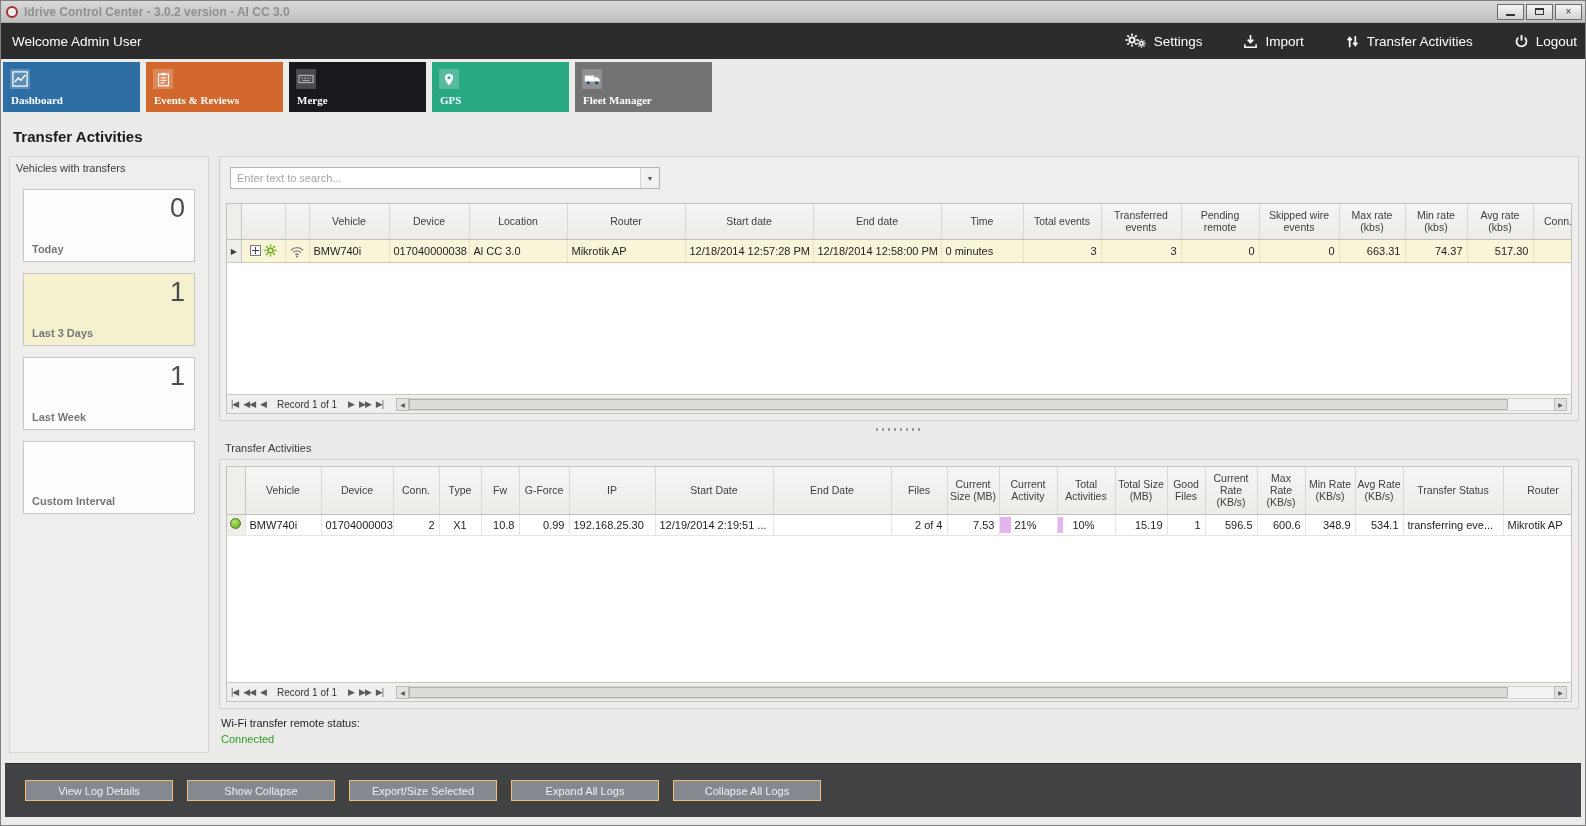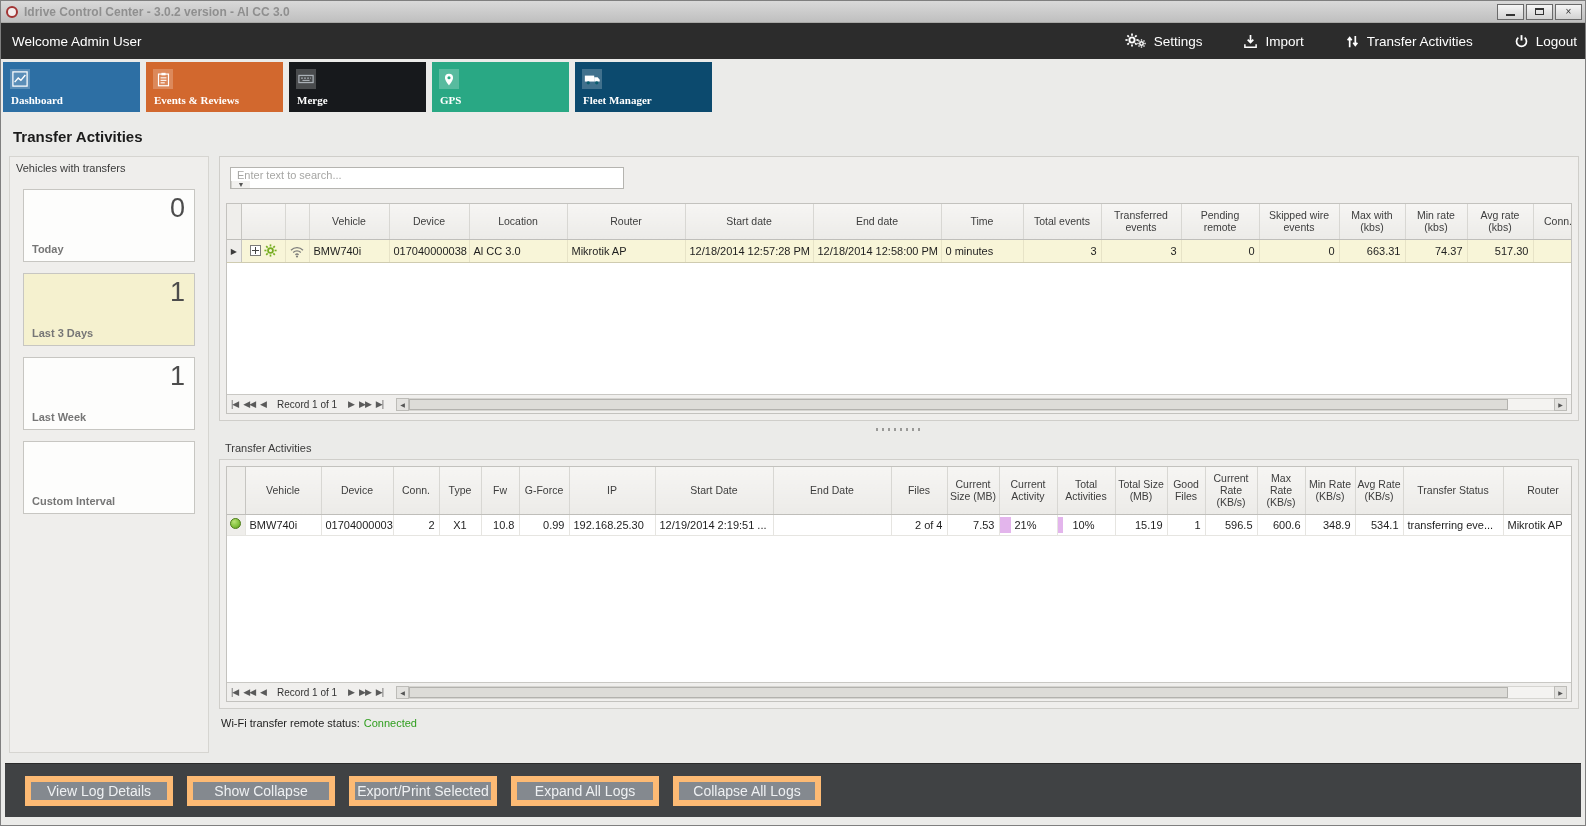--- a/index.html
+++ b/index.html
@@ -38,21 +38,21 @@
   .sidebar { position:absolute; left:8px; top:155px; width:200px; height:597px; background:#efeeec; border:1px solid #d6d5d1; }
   .panel-caption { font-size:11px; color:#3a3a3a; padding:5px 6px; }
   .cards { padding:10px 13px; display:flex; flex-direction:column; gap:11px; }
   .card { height:73px; background:#fdfdfc; border:1px solid #c7c6c2; position:relative; cursor:pointer; }
   .card-value { position:absolute; top:3px; right:9px; font-size:27px; color:#4c4c4c; }
   .card-label { position:absolute; left:8px; bottom:6px; font-size:11px; font-weight:bold; color:#767676; }
 
   
   .main { position:absolute; left:218px; top:155px; width:1360px; height:597px; }
   .logs-box { height:265px; background:#efeeec; border:1px solid #cfceca; position:relative; }
-  .search-wrap { position:absolute; left:10px; top:10px; width:394px; height:22px; background:#fff; border:1px solid #b5b4b0; display:flex;flex-direction:column; }
+  .search-wrap { position:absolute; left:10px; top:10px; width:430px; height:22px; background:#fff; border:1px solid #b5b4b0; display:flex; }
   .search-input { flex:1; border:0; outline:none; padding:0 6px; font-size:11px; color:#444; background:transparent; font-family:"Liberation Sans", sans-serif; }
   .search-input::placeholder { color:#a6a6a4; }
   .search-drop { width:19px; display:flex; align-items:center; justify-content:center; font-size:7px; color:#555; background:#f2f1ef; border-left:1px solid #d4d3cf; cursor:pointer; }
 
   .gridwrap { position:absolute; left:6px; right:6px; top:46px; bottom:6px; background:#fff; border:1px solid #c3c2be; overflow:hidden; }
   .gridwrap.noTools { top:6px; }
   table.grid { border-collapse:collapse; table-layout:fixed; width:1356px; }
   .th { background:linear-gradient(#f6f5f3,#ecebe8); border-right:1px solid #d8d7d3; border-bottom:1px solid #bfbeba; font-size:10.5px; font-weight:normal; color:#3d3d3d; text-align:center; vertical-align:middle; padding:2px 2px; line-height:1.15; overflow:hidden; cursor:pointer; }
   .th.ind, .td.ind { background:#efeeeb; border-right:1px solid #c6c5c1; }
   .logs-grid .th { height:35px; }
@@ -80,25 +80,25 @@
   .pg-text { font-size:10px; color:#333; letter-spacing:0; margin:0 6px; white-space:nowrap; }
   .hscroll { flex:1; display:flex; align-items:center; height:13px; margin-left:8px; }
   .hs-arrow { width:13px; height:13px; background:#e3e2df; border:1px solid #bdbcb8; font-size:6px; color:#555; display:flex; align-items:center; justify-content:center; cursor:pointer; }
   .hs-track { flex:1; height:13px; background:#f4f3f1; border-top:1px solid #d6d5d1; border-bottom:1px solid #d6d5d1; position:relative; }
   .hs-thumb { position:absolute; left:0; top:0; bottom:0; width:96%; background:#dddcd8; border:1px solid #b3b2ae; cursor:grab; }
 
   .splitter { height:16px; display:flex; align-items:center; justify-content:center; }
   .split-handle { width:46px; height:3px; background:repeating-linear-gradient(90deg,#9a9a98 0 2px,transparent 2px 6px); cursor:row-resize; }
 
   .acts-box { height:250px; background:#efeeec; border:1px solid #cfceca; position:relative; }
-  .statusline { margin:8px 0 0 2px; font-size:11px; color:#1e1e1e; display:flex; gap:4px; }
+  .statusline { margin:8px 0 0 2px; font-size:11px; color:#1e1e1e; display:flex; gap:4px;flex-direction:column; }
 
   
   .footer { position:absolute; left:4px; right:4px; bottom:8px; height:54px; background:#404244; display:flex; align-items:center; gap:14px; padding-left:20px; border-top:1px solid #2b2b2b; }
-  .fbtn { width:148px; height:30px; background:#84898f; border:6px solid #fdba74; color:#eef0f2; font-size:14px; display:flex; align-items:center; justify-content:center; cursor:pointer; white-space:nowrap; }
+  .fbtn { width:148px; height:21px; background:#84898f; border:1px solid #fdba74; color:#eef0f2; font-size:11px; display:flex; align-items:center; justify-content:center; cursor:pointer; white-space:nowrap; }
 
   .wifi-svg { display:inline-block; vertical-align:middle; }
 </style>
 </head>
 <body>
 
 <div class="app">
 
   <div class="titlebar">
     <span class="app-icon"></span>
@@ -212,21 +212,21 @@
     </div>
     <div class="tile" style="background-color: rgb(41, 168, 132);">
       <span class="tile-icon">
         <svg width="14" height="15" viewBox="0 0 18 18">
             <path d="M9 1.5 a5.2 5.2 0 0 1 5.2 5.2 c0 3.8-5.2 9.8-5.2 9.8 s-5.2-6-5.2-9.8 A5.2 5.2 0 0 1 9 1.5z" fill="#fff"></path>
             <circle cx="9" cy="6.8" r="2" fill="#29a884"></circle>
           </svg>
       </span>
       <span class="tile-label">GPS</span>
     </div>
-    <div class="tile" style="background-color: #0c4a6e;">
+    <div class="tile" style="background-color: #737373;">
       <span class="tile-icon">
         <svg width="17" height="14" viewBox="0 0 20 16">
             <rect x="1" y="4" width="11" height="7" fill="#fff"></rect>
             <path d="M12 6 h4 l2.5 3 v2 h-6.5z" fill="#fff"></path>
             <circle cx="5" cy="12.5" r="1.9" fill="#0b5d6d"></circle>
             <circle cx="15" cy="12.5" r="1.9" fill="#0b5d6d"></circle>
           </svg>
       </span>
       <span class="tile-label">Fleet Manager</span>
     </div>
@@ -296,21 +296,21 @@
             <th class="th">Device</th>
             <th class="th">Location</th>
             <th class="th">Router</th>
             <th class="th">Start date</th>
             <th class="th">End date</th>
             <th class="th">Time</th>
             <th class="th">Total events</th>
             <th class="th">Transferred events</th>
             <th class="th">Pending remote</th>
             <th class="th">Skipped wire events</th>
-            <th class="th">Max with (kbs)</th>
+            <th class="th">Max rate (kbs)</th>
             <th class="th">Min rate (kbs)</th>
             <th class="th">Avg rate (kbs)</th>
             <th class="th">Conn.</th>
           </tr>
           <tr class="logrow">
             <td class="td ind"><span class="focus-arrow">▶</span></td>
             <td class="td icon-cell">
               <span class="icon-flex">
                 <span class="expand-box"></span>
                 <svg width="13" height="13" viewBox="0 0 16 16" style="color:#76ad21">
@@ -486,18 +486,18 @@
 
     <div class="statusline">
       <span>Wi-Fi transfer remote status:</span>
       <span style="color: rgb(47, 158, 30);">Connected</span>
     </div>
   </div>
 
   <div class="footer">
     <div class="fbtn">View Log Details</div>
     <div class="fbtn">Show Collapse</div>
-    <div class="fbtn">Export/Print Selected</div>
+    <div class="fbtn">Export/Size Selected</div>
     <div class="fbtn">Expand All Logs</div>
     <div class="fbtn">Collapse All Logs</div>
   </div>
 
 </div>
 
 </body></html>

